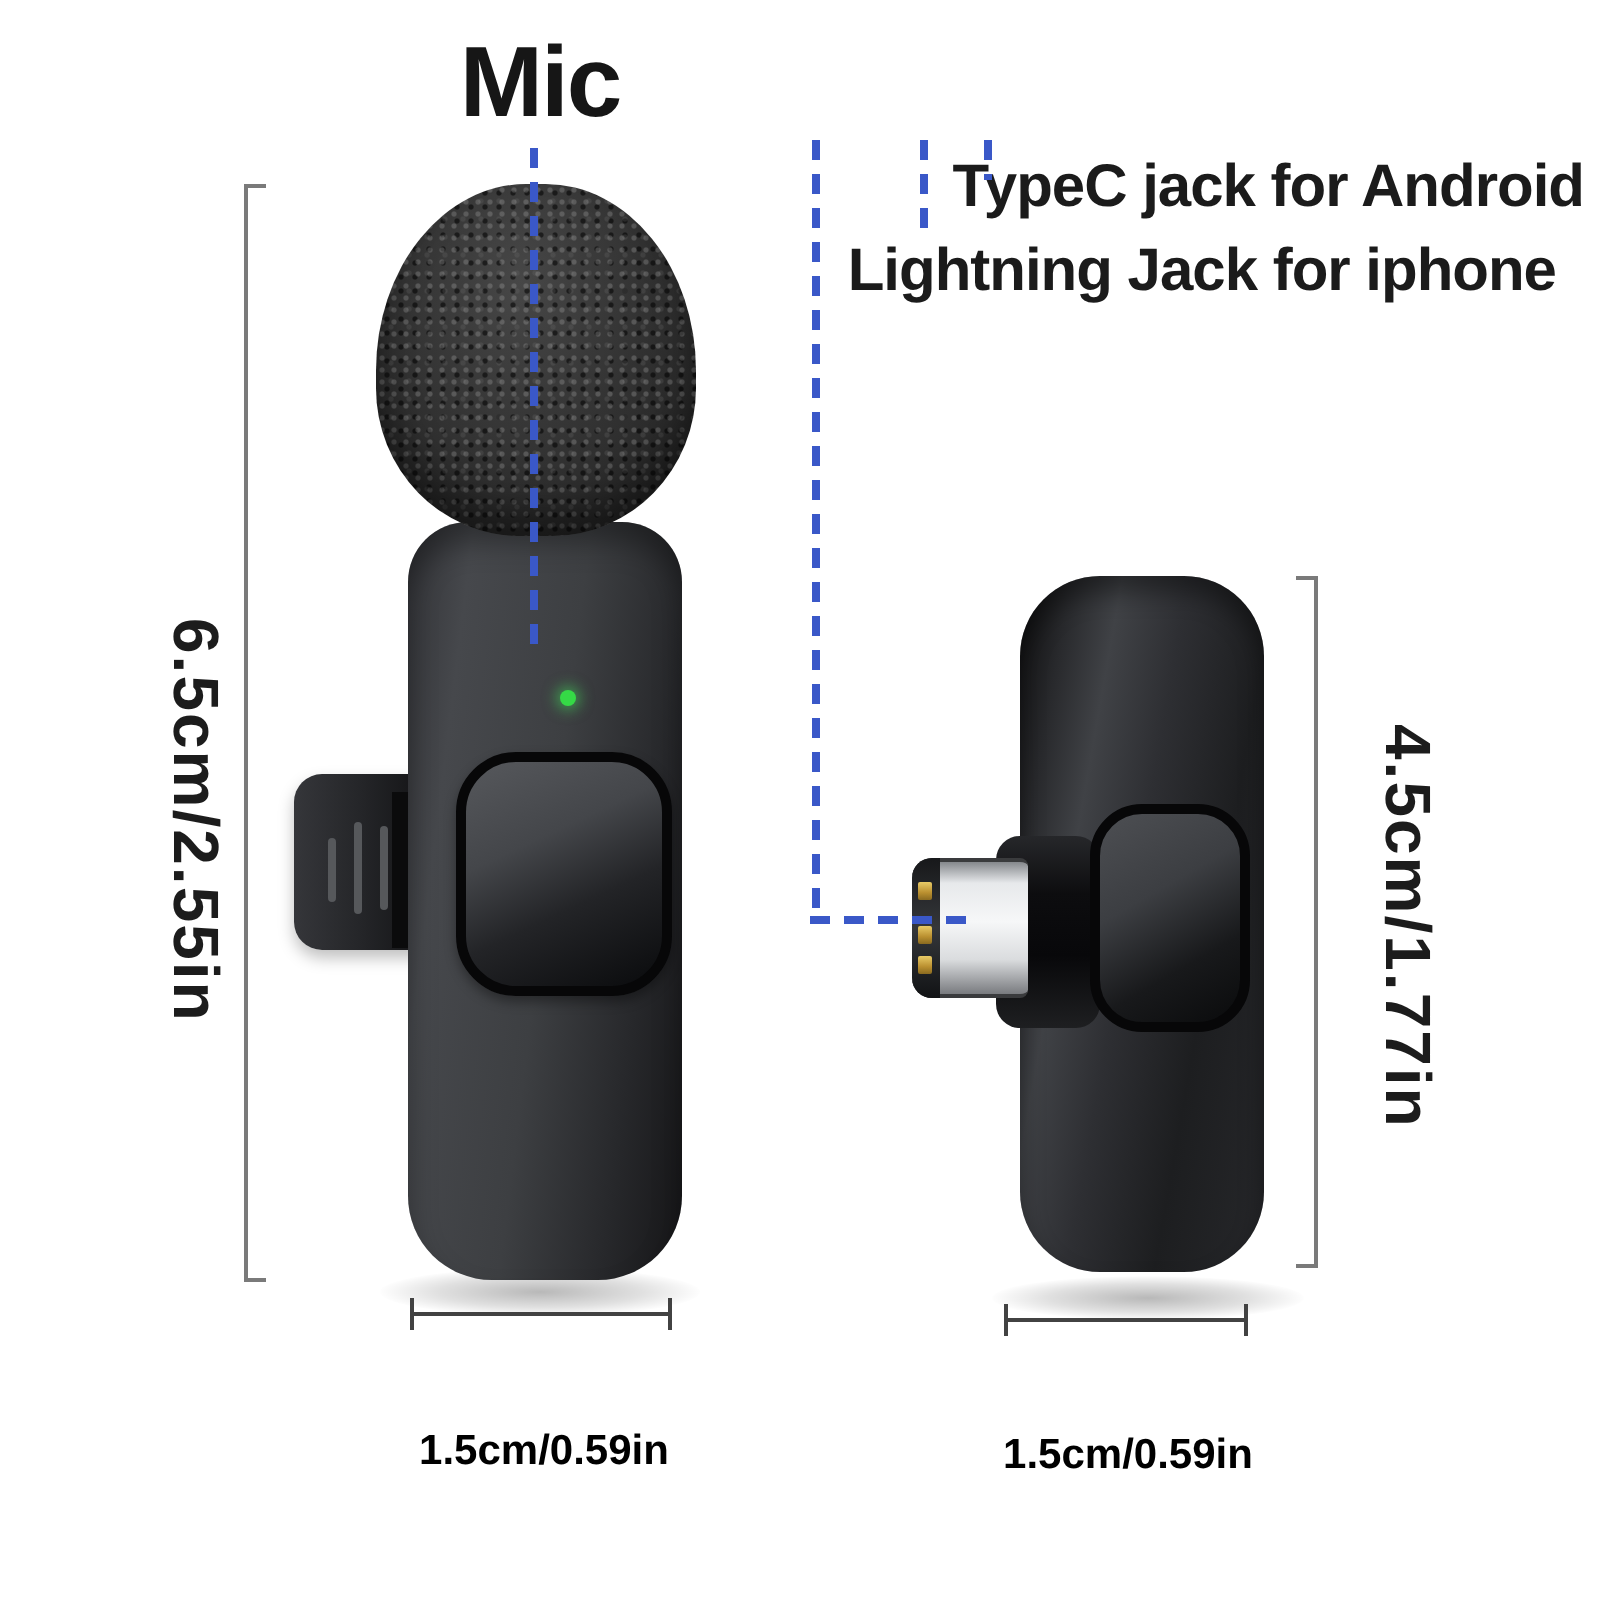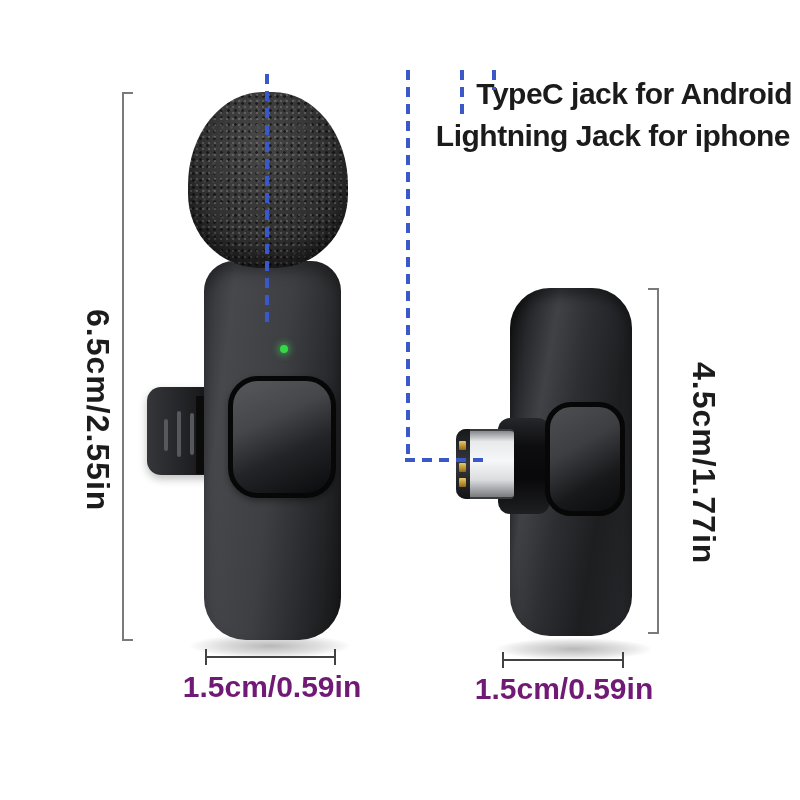--- a/index.html
+++ b/index.html
@@ -7,21 +7,21 @@
   .scene {
     position:relative; width:800px; height:800px; background:#ffffff;
     overflow:hidden; font-family:"Liberation Sans", sans-serif; color:#1b1b1b;
   }
   
   .title { position:absolute; font-weight:bold; font-size:50px; letter-spacing:-1px; color:#161616; }
   .title-mic { left:200px; top:12px; width:140px; text-align:center; }
   .title-jack { left:402px; top:10px; }
   .note { position:absolute; font-weight:bold; font-size:30px; letter-spacing:-0.5px; color:#1b1b1b; white-space:nowrap; }
   .note-1 { right:8px;  top:77px; }
-  .note-2 { right:10px; top:119px;margin-left:43px; }
+  .note-2 { right:22px; top:119px;margin-left:43px; }
   
   .dash-v { position:absolute; width:4px;
     background:repeating-linear-gradient(180deg,#3a58c8 0 10px,transparent 10px 17px); z-index:9; }
   .dash-h { position:absolute; height:4px;
     background:repeating-linear-gradient(90deg,#3a58c8 0 10px,transparent 10px 17px); z-index:9; }
   .dash-mic    { left:265px; top:74px;  height:252px; }
   .dash-jack-1 { left:406px; top:70px;  height:386px; }
   .dash-jack-1h{ left:405px; top:458px; width:84px; }
   .dash-jack-2 { left:460px; top:70px;  height:50px; }
   .dash-jack-3 { left:492px; top:70px;  height:20px; }
@@ -33,21 +33,21 @@
     border-right:2px solid #7a7a7a; border-top:2px solid #7a7a7a; border-bottom:2px solid #7a7a7a; }
   .dimh { position:absolute; height:16px; z-index:8;
     border-left:2px solid #424242; border-right:2px solid #424242;
     background:linear-gradient(#424242,#424242) center / 100% 2px no-repeat; }
   .dimh-mic  { left:205px; top:649px; width:131px; }
   .dimh-recv { left:502px; top:652px; width:122px; }
   .vlabel { position:absolute; writing-mode:vertical-rl; font-weight:bold; font-size:32px;
     letter-spacing:1px; color:#1c1c1c; white-space:nowrap; }
   .vlabel-left  { left:72px;  top:309px; width:44px; }
   .vlabel-right { left:678px; top:362px; width:44px; }
-  .hlabel { position:absolute; font-weight:bold; font-size:30px; color:#701a75; text-align:center; }
+  .hlabel { position:absolute; font-weight:bold; font-size:21px; color:#000000; text-align:center;margin-top:44px; }
   .hlabel-mic  { left:180px; top:670px; width:184px; }
   .hlabel-recv { left:472px; top:672px; width:184px; }
   
   .shadow { position:absolute; border-radius:50%;
     background:radial-gradient(ellipse at center, rgba(0,0,0,0.28) 0%, rgba(0,0,0,0.12) 45%, rgba(0,0,0,0) 72%); }
   .mic-shadow  { left:190px; top:634px; width:160px; height:24px; }
   .recv-shadow { left:496px; top:638px; width:156px; height:22px; }
   .mic-clip { position:absolute; left:147px; top:387px; width:76px; height:88px; border-radius:14px;
     background:linear-gradient(90deg,#35363a 0%,#242528 45%,#121214 90%);
     box-shadow:0 4px 8px rgba(0,0,0,0.25); z-index:2; }
@@ -100,20 +100,21 @@
     background:linear-gradient(180deg,#e9cb67 0%,#b98f2f 60%,#8a6a20 100%); }
   .pin-1 { left:459px; top:441px; }
   .pin-2 { left:459px; top:463px; }
   .pin-3 { left:459px; top:478px; }
 </style>
 </head>
 <body>
 
 <div class="scene">
 
+  <div class="title title-mic">Mic</div>
   <div class="note note-1">TypeC jack for Android</div>
   <div class="note note-2">Lightning Jack for iphone</div>
 
   <div class="dash-v dash-mic"></div>
   <div class="dash-v dash-jack-1"></div>
   <div class="dash-h dash-jack-1h"></div>
   <div class="dash-v dash-jack-2"></div>
   <div class="dash-v dash-jack-3"></div>
 
   <div class="brk brk-left"></div>

